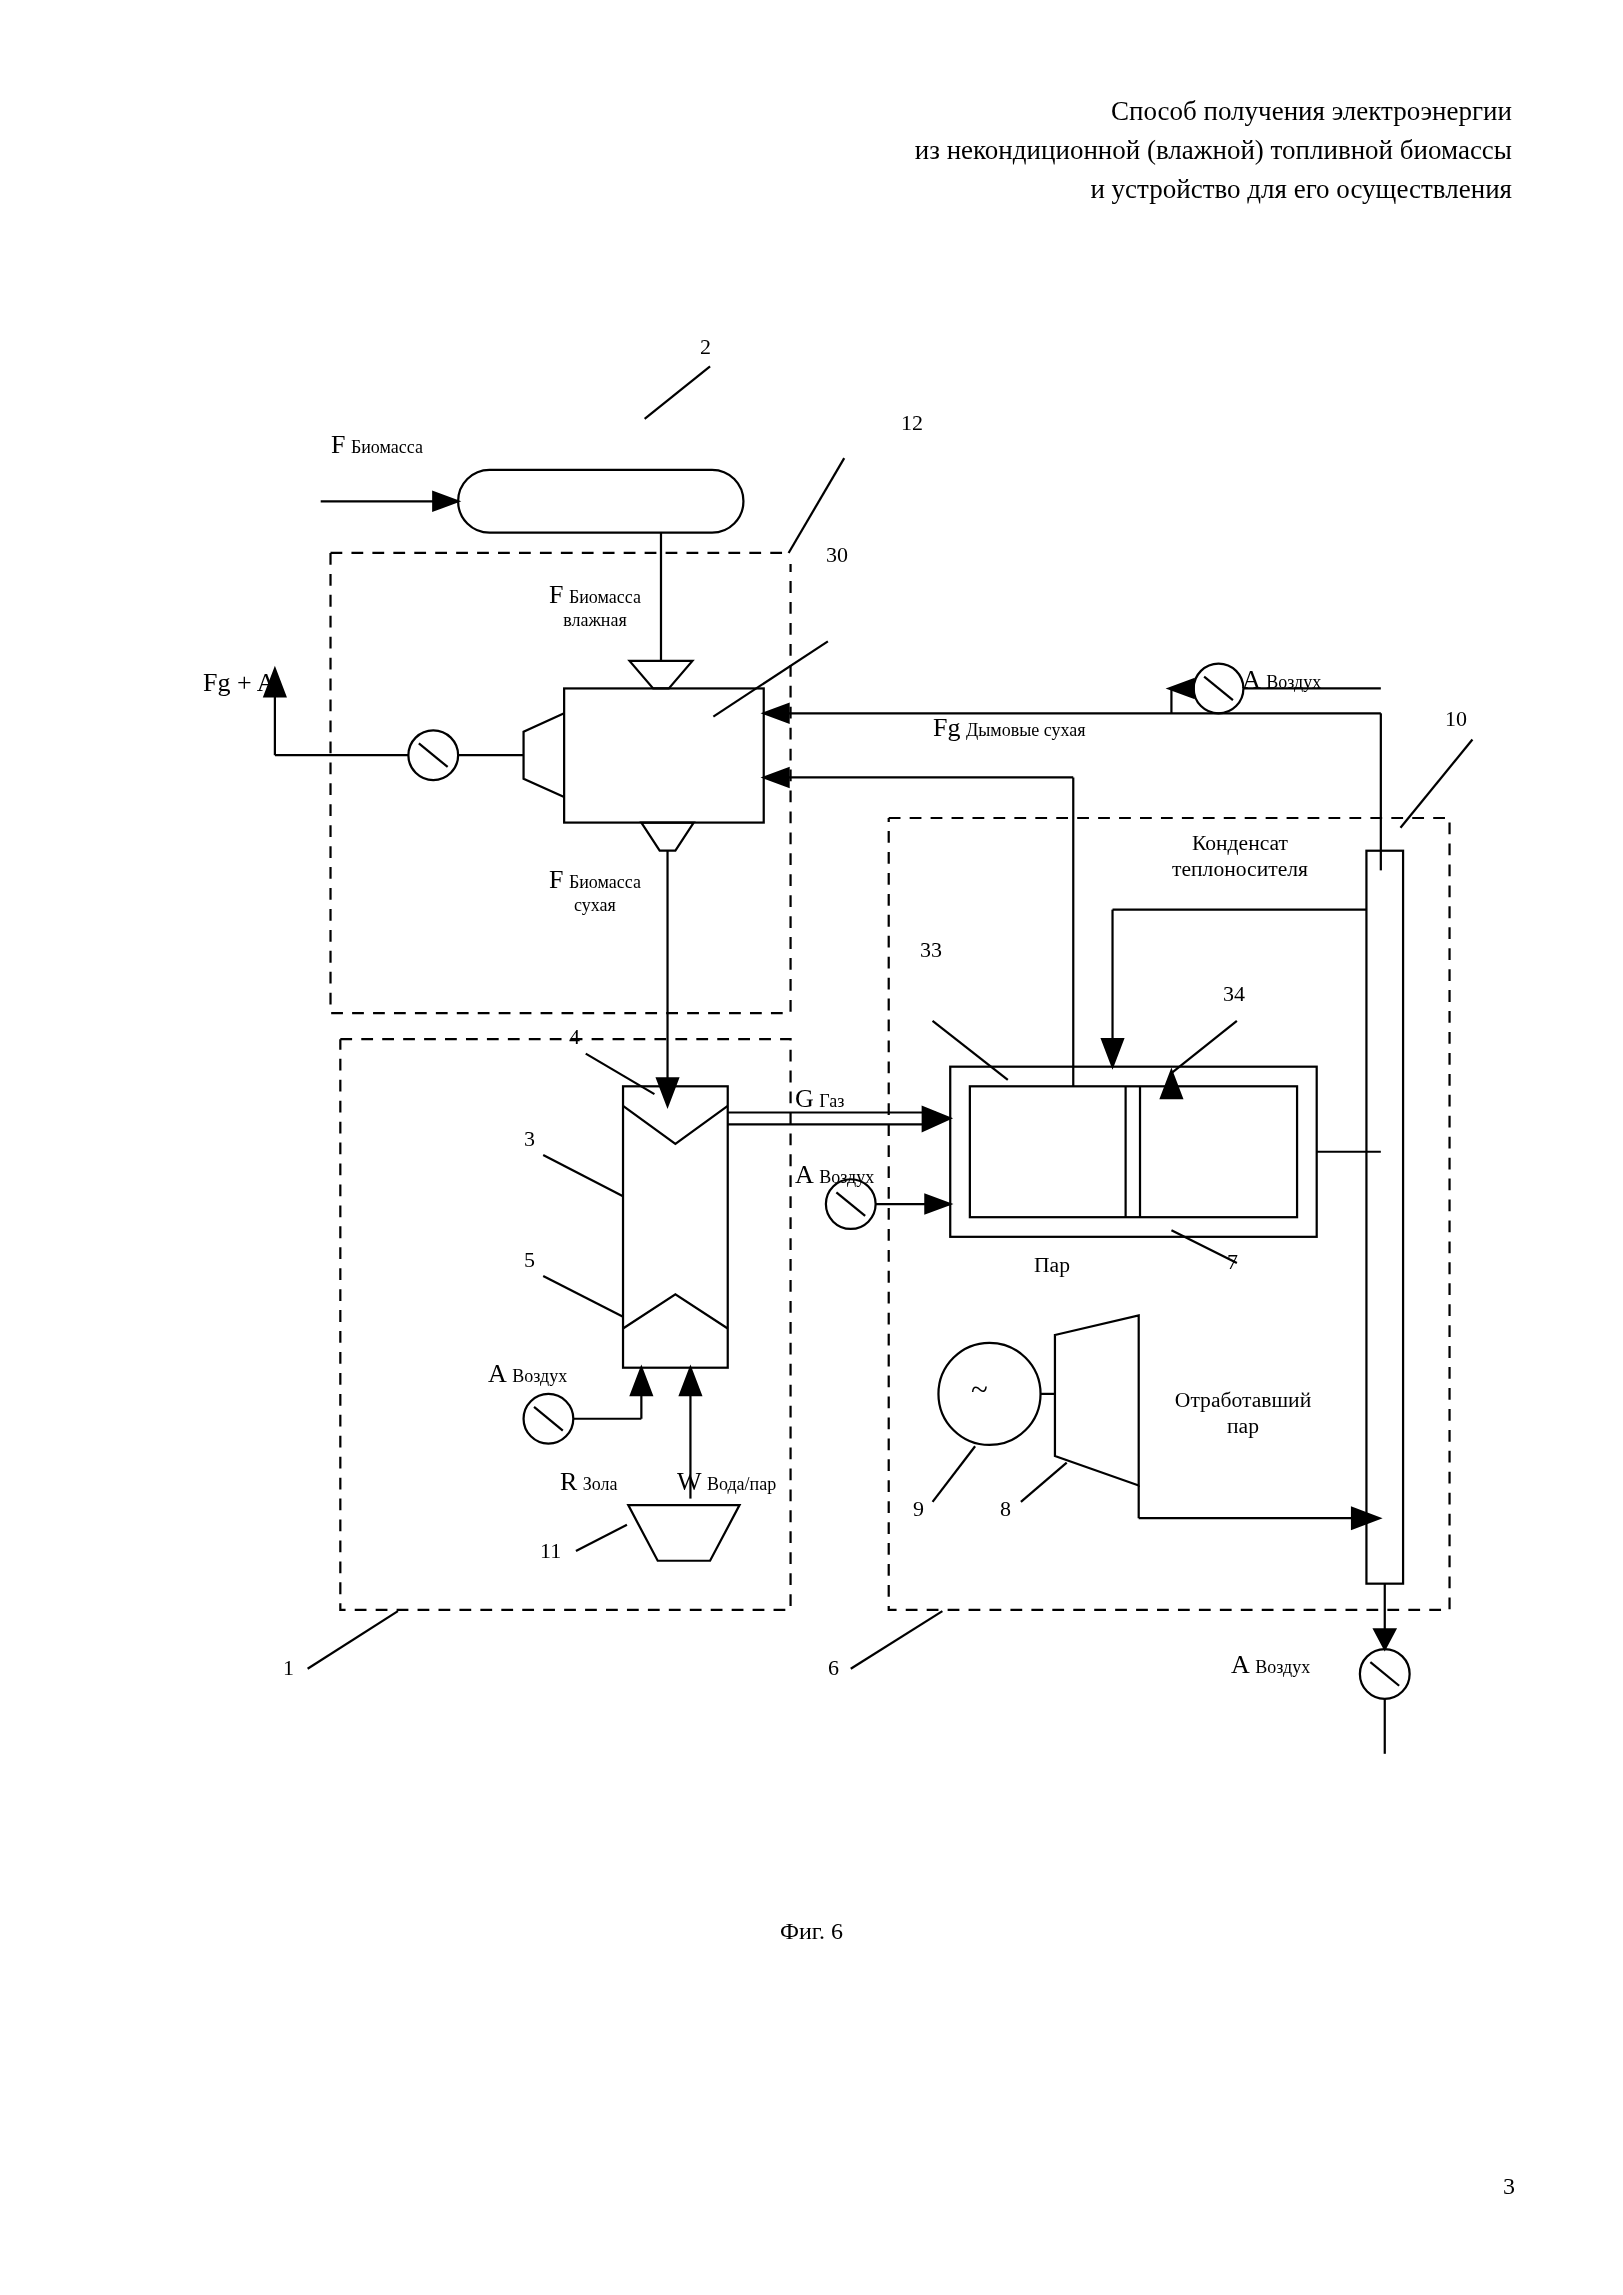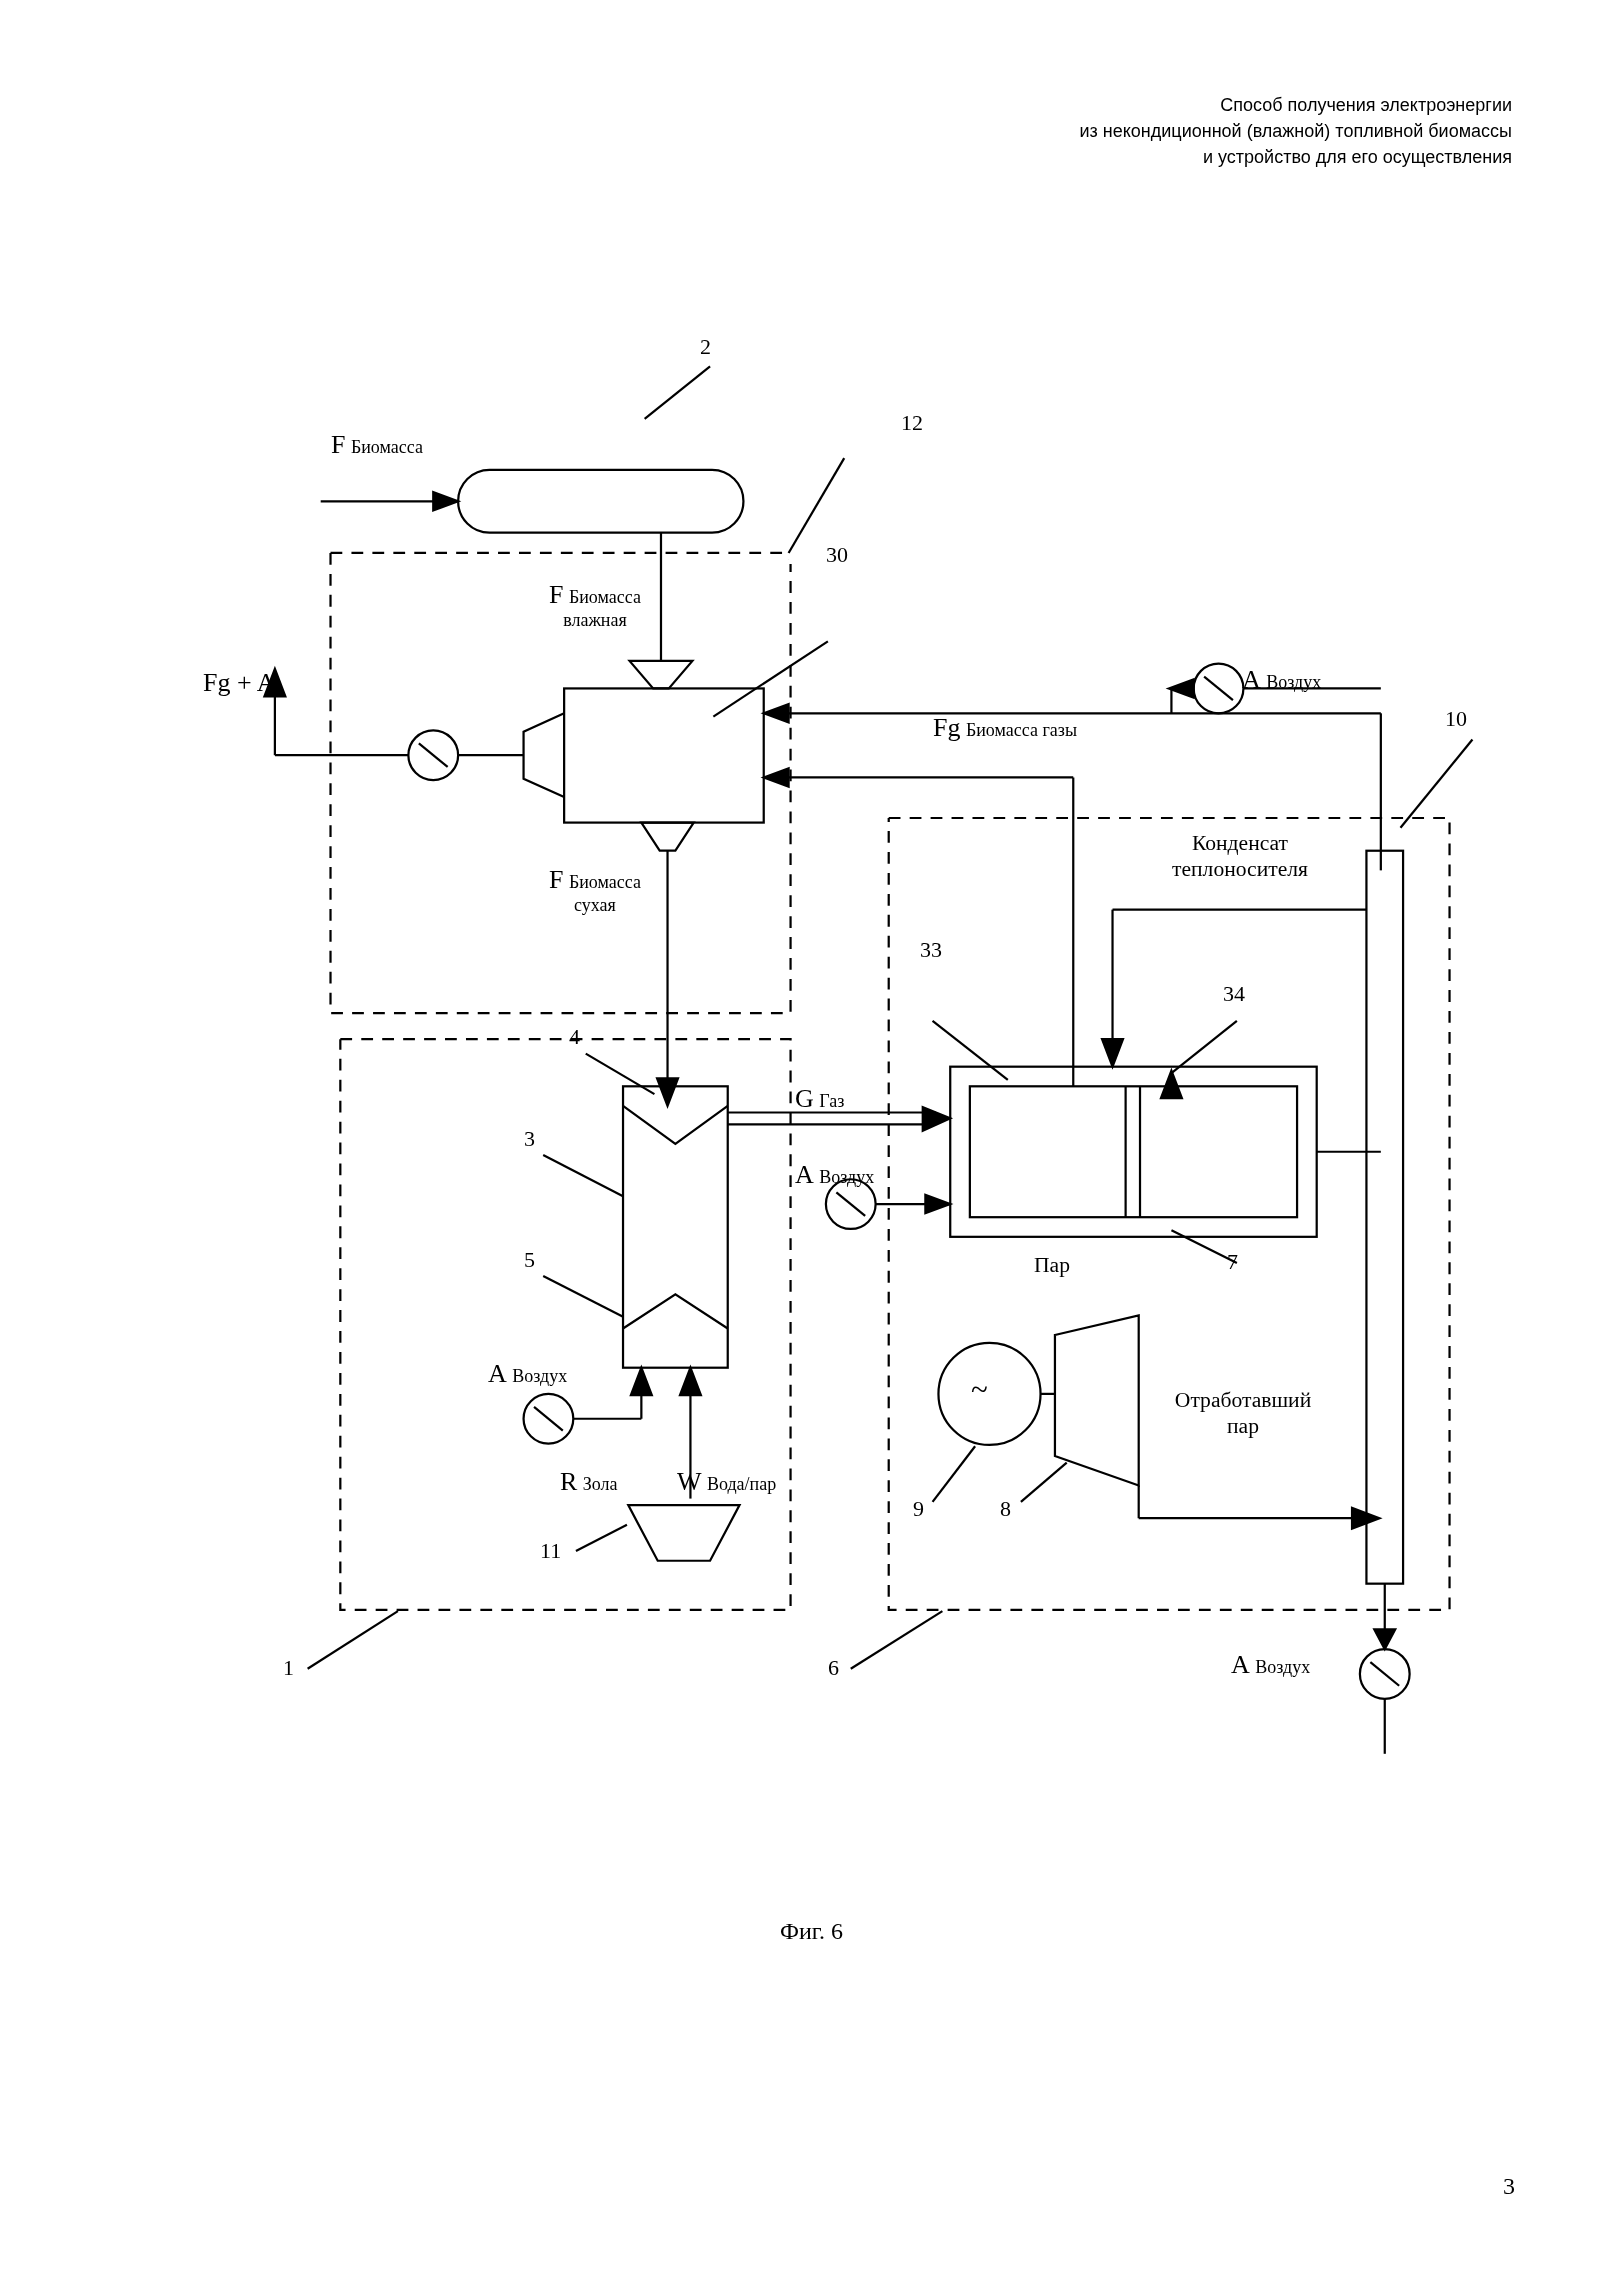--- a/index.html
+++ b/index.html
@@ -18,23 +18,23 @@
   .page {
     position: absolute;
     inset: 0;
   }
   .header-title {
     position: absolute;
     top: 92px;
     right: 111px;
     width: 851px;
     text-align: right;
-    font-size: 18px;
+    font-size: 27px;
     line-height: 1.45;
-    font-family: Liberation Sans, sans-serif;
+    font-family: Liberation Serif, serif;
   }
   .header-title div {
     white-space: nowrap;
   }
   .fig-caption {
     position: absolute;
     left: 0;
     right: 0;
     top: 1918px;
     text-align: center;
@@ -237,21 +237,21 @@
     </div>
     <div class="sub">сухая</div>
   </div>
 
   <div class="lbl" style="left:203px; top:667px;">
     <span class="big">Fg + A</span>
   </div>
 
   <div class="lbl" style="left:933px; top:712px;">
     <span class="big">Fg</span>
-    <span class="sub">Биомасса газы</span>
+    <span class="sub">Дымовые сухая</span>
   </div>
 
   <div class="lbl" style="left:1242px; top:664px;">
     <span class="big">A</span>
     <span class="sub">Воздух</span>
   </div>
 
   <div class="lbl center" style="left:1142px; top:831px; width:196px;">
     <div>Конденсат</div>
     <div>теплоносителя</div>

